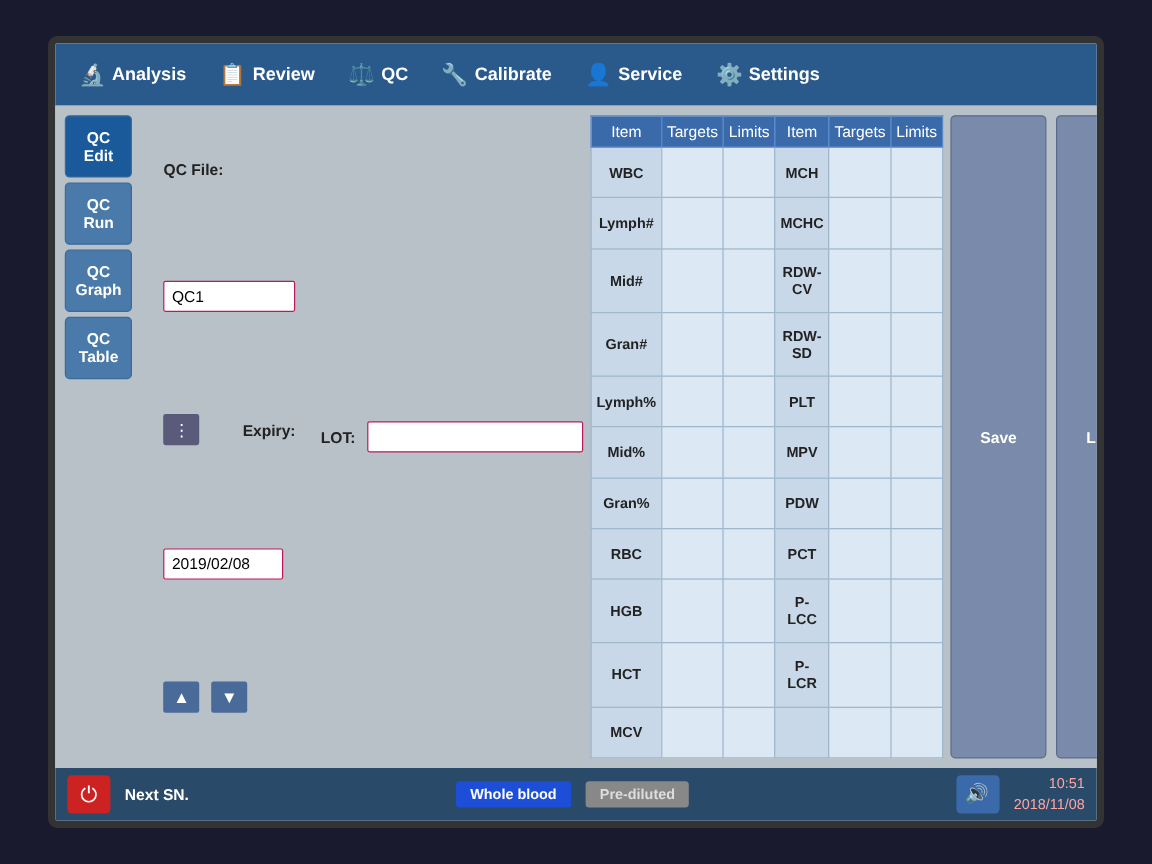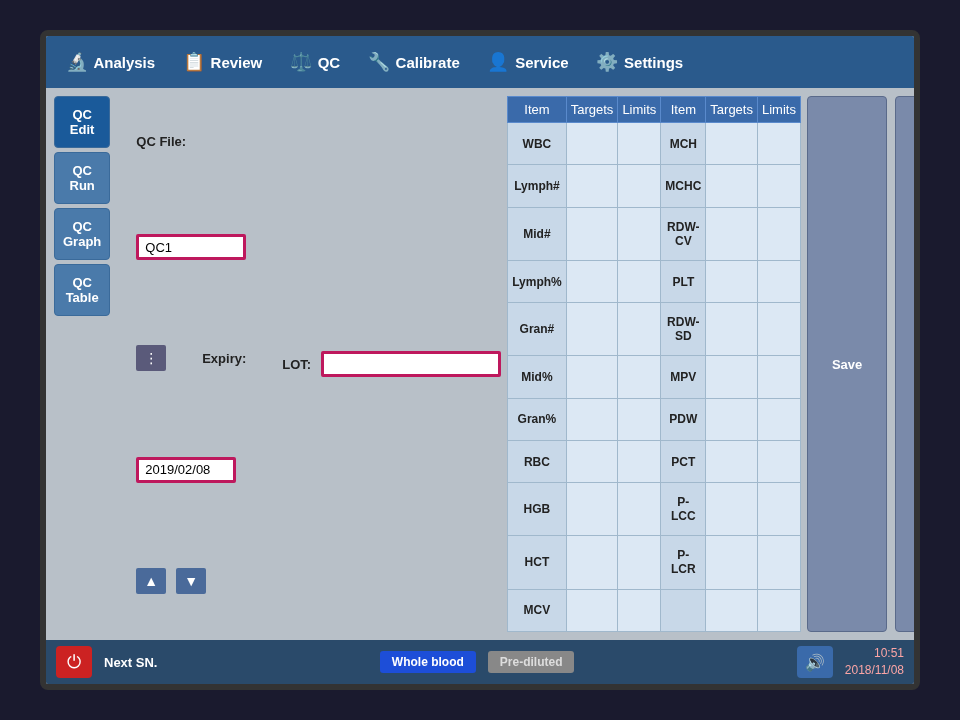--- a/index.html
+++ b/index.html
@@ -87,21 +87,21 @@
       gap: 10px;
       flex-wrap: wrap;
     }
     .label-text {
       font-size: 13px;
       font-weight: bold;
       color: #222;
     }
     .input-field {
       background: white;
-      border: 3px solid #be185d;
+      border: 1px solid #be185d;
       padding: 3px 6px;
       font-size: 13px;
       height: 26px;
       border-radius: 2px;
     }
     .qc-file-input { width: 110px; }
     .lot-input { width: 180px; }
     .expiry-input { width: 100px; }
     .menu-btn {
       background: #5a5a7a;
@@ -286,21 +286,21 @@
         <input class="input-field qc-file-input" value="QC1" readonly="" style="">
         <button class="menu-btn">⋮</button>
         <span style="flex:1"></span>
         <span class="label-text">Expiry:</span>
         <input class="input-field expiry-input" value="2019/02/08" style="">
         <button class="arrow-btn">▲</button>
         <button class="arrow-btn">▼</button>
       </div>
 
       <div class="header-row2">
-        <span class="label-text" style="margin-left:30px">LOT:</span>
+        <span class="label-text" style="margin-left:15px">LOT:</span>
         <input class="input-field lot-input" value="" style="">
       </div>
 
       <div class="tables-wrapper">
         <table class="full-table">
           <thead>
             <tr>
               <th>Item</th>
               <th>Targets</th>
               <th>Limits</th>
@@ -328,32 +328,32 @@
               </tr>
               <tr>
                 <td class="item-col">Mid#</td>
                 <td class="empty-input"></td>
                 <td class="empty-input"></td>
                 <td class="item-col">RDW-CV</td>
                 <td class="empty-input"></td>
                 <td class="empty-input"></td>
               </tr>
               <tr>
+                <td class="item-col">Gran#</td>
+                <td class="empty-input"></td>
+                <td class="empty-input"></td>
+                <td class="item-col">RDW-SD</td>
+                <td class="empty-input"></td>
+                <td class="empty-input"></td>
+              </tr>
+              <tr>
                 <td class="item-col">Lymph%</td>
                 <td class="empty-input"></td>
                 <td class="empty-input"></td>
                 <td class="item-col">PLT</td>
-                <td class="empty-input"></td>
-                <td class="empty-input"></td>
-              </tr>
-              <tr>
-                <td class="item-col">Gran#</td>
-                <td class="empty-input"></td>
-                <td class="empty-input"></td>
-                <td class="item-col">RDW-SD</td>
                 <td class="empty-input"></td>
                 <td class="empty-input"></td>
               </tr>
               <tr>
                 <td class="item-col">Mid%</td>
                 <td class="empty-input"></td>
                 <td class="empty-input"></td>
                 <td class="item-col">MPV</td>
                 <td class="empty-input"></td>
                 <td class="empty-input"></td>

